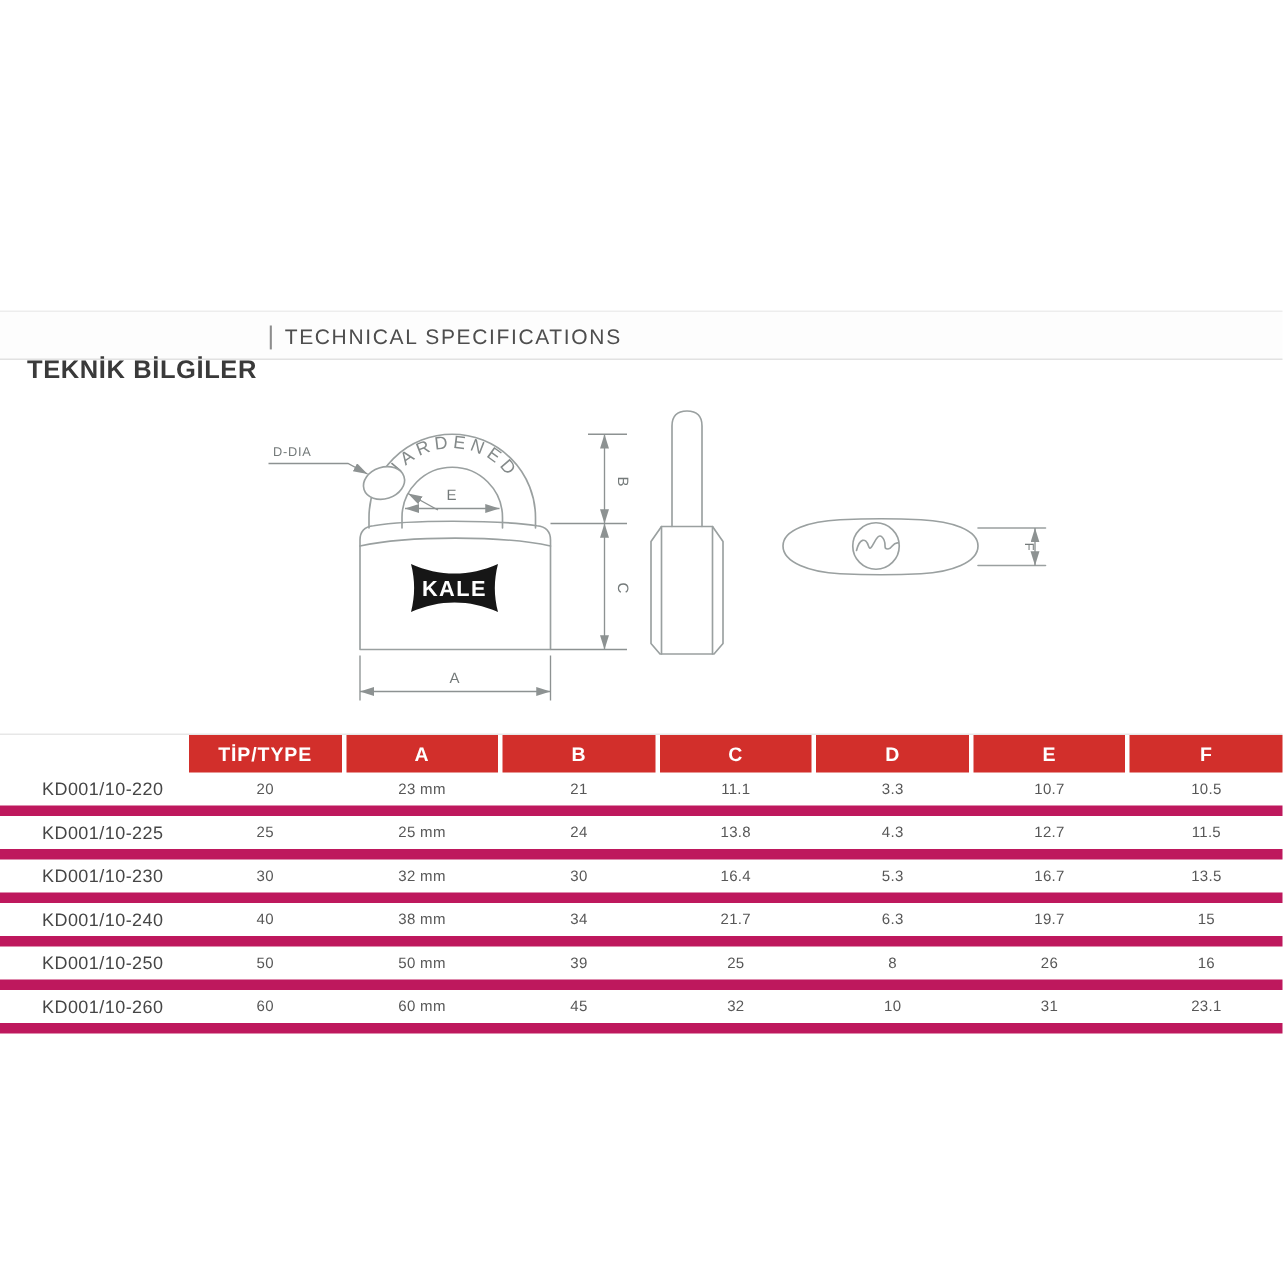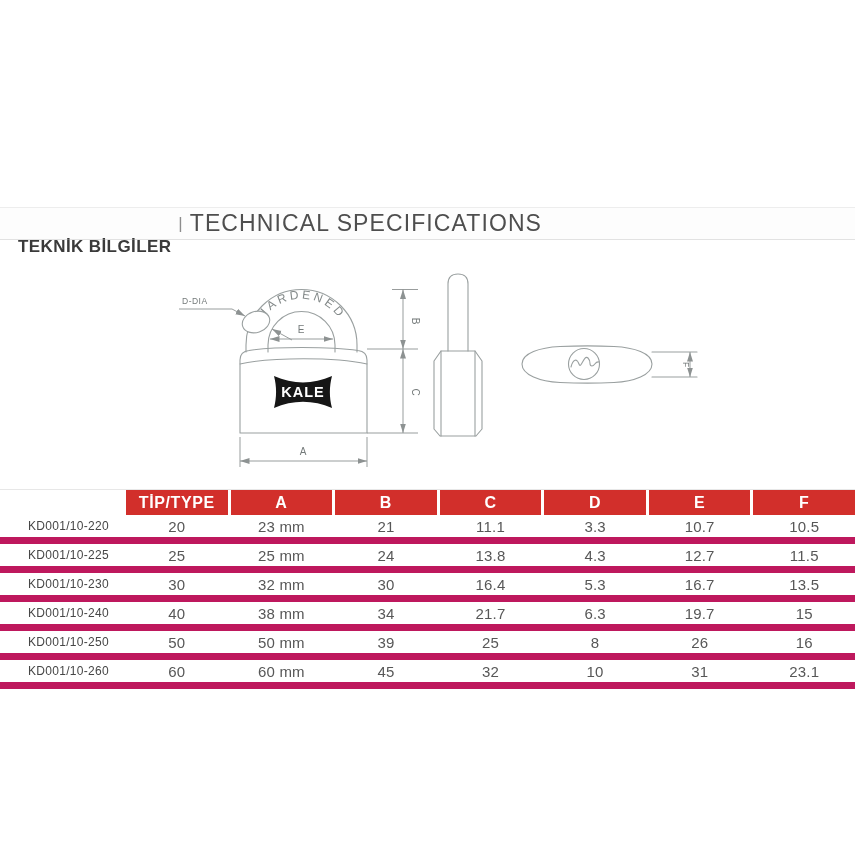--- a/index.html
+++ b/index.html
@@ -10,47 +10,47 @@
 
   
   .header-band {
     position:absolute; top:207px; left:0; right:0; height:33px;
     box-sizing:border-box; background:#fdfdfd;
     border-top:1px solid #ededed; border-bottom:1px solid #e2e2e2;
     display:flex; align-items:center; padding-left:18px;
   }
   .title-bold  { font-weight:bold; font-size:17px; color:#3a3a3a; letter-spacing:.4px;margin-top:46px; }
   .title-sep   { color:#8d8d8d; margin:0 7px; font-size:17px; }
-  .title-light { font-size:23px; color:#4e4e4e; letter-spacing:1.1px; }
+  .title-light { font-size:14px; color:#4e4e4e; letter-spacing:1.1px; }
 
   
   .drawing-svg { position:absolute; inset:0; width:855px; height:855px; pointer-events:none; }
   .obj  { fill:none; stroke:#9aa0a0; stroke-width:1.1; stroke-linejoin:round; stroke-linecap:round; }
   .dim  { fill:none; stroke:#8d9292; stroke-width:.9; }
   .lbl  { fill:#747a7a; font-size:10px; font-family:"Liberation Sans",sans-serif; }
   .lbl-sm { fill:#747a7a; font-size:8.5px; font-family:"Liberation Sans",sans-serif; }
   .hardened-txt { fill:#848a8a; font-size:12px; letter-spacing:3px; font-family:"Liberation Sans",sans-serif; }
   .kale-txt { fill:#ffffff; font-size:14.5px; font-weight:bold; letter-spacing:1px; font-family:"Liberation Sans",sans-serif; }
 
   
   .spec-table { position:absolute; top:489px; left:0; right:0; border-top:1px solid #e7e7e7; }
   .thead { display:flex; gap:3px; margin-left:126px; height:25px; }
   .th {
-    flex:1; background:var(--red,#d22f2b); color:#fff; font-weight:bold; font-size:16px;
+    flex:1; background:var(--red,#d22f2b); color:#fff; font-weight:bold; font-size:13px;
     display:flex; align-items:center; justify-content:center; letter-spacing:.6px;
   }
   .row { display:flex; height:22px; align-items:stretch; border-bottom:7px solid #be185d; }
   .model {
     width:126px; box-sizing:border-box; padding-left:28px; font-size:12px; color:#464646;
     letter-spacing:.3px; display:flex; align-items:center;
   }
   .vals { flex:1; display:flex; gap:3px; }
   .cell.val {
     flex:1; display:flex; align-items:center; justify-content:center;
-    font-size:15px; color:#575757; letter-spacing:.2px;
+    font-size:10px; color:#575757; letter-spacing:.2px;
   }
 </style>
 </head>
 <body>
 
 <div class="header-band">
   <span class="title-bold">TEKNİK BİLGİLER</span>
   <span class="title-sep">|</span>
   <span class="title-light">TECHNICAL SPECIFICATIONS</span>
 </div>

